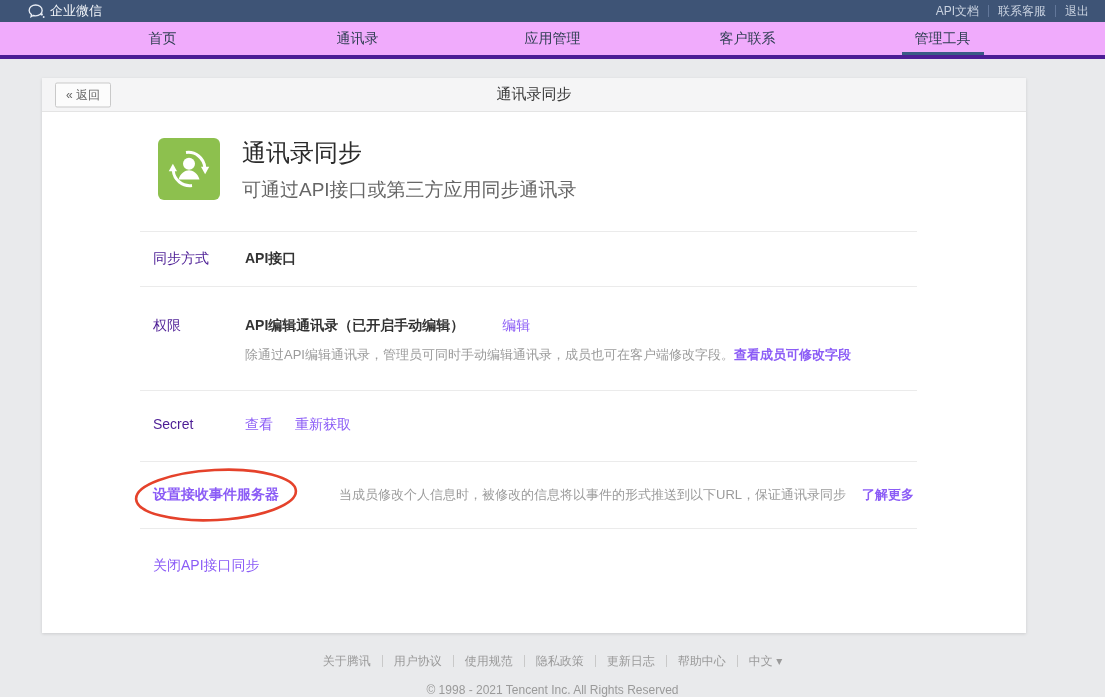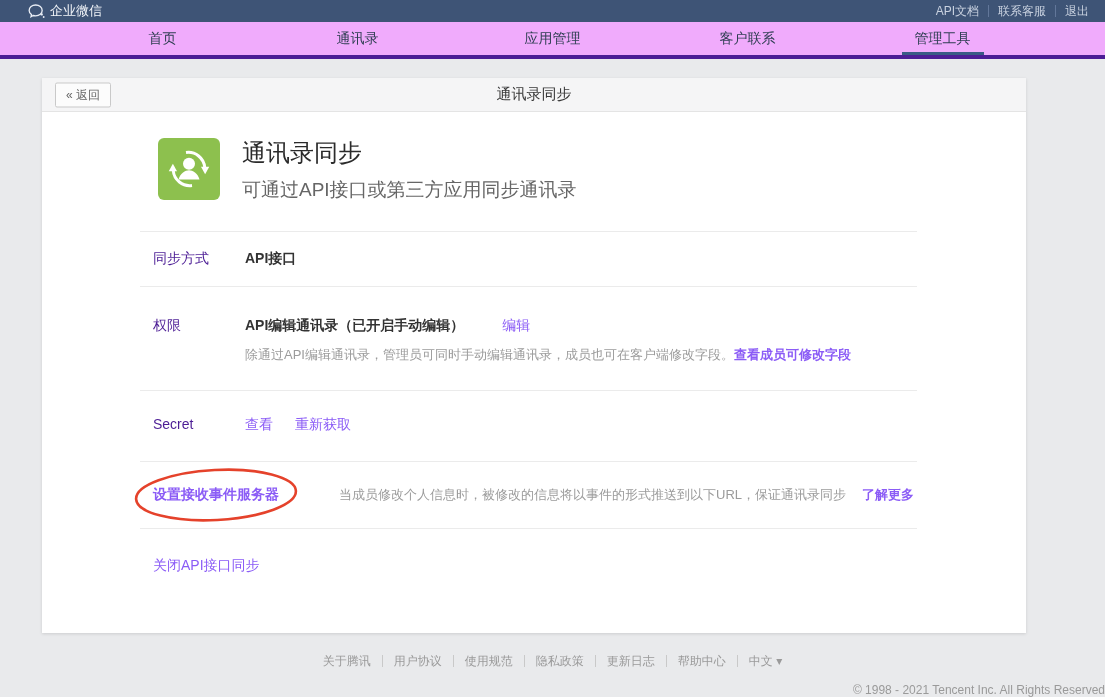--- a/index.html
+++ b/index.html
@@ -72,21 +72,21 @@
   .perm-desc { margin-top:11px; font-size:13px; color:#9b9b9b; }
   .row-secret { padding:25px 0 27px 13px; }
   .secret-refresh { margin-left:18px; }
   .row-event { padding:24px 0 24px 13px; align-items:baseline; }
   .event-link-wrap { position:relative; display:inline-block; }
   .event-link-wrap svg { position:absolute; left:-22px; top:-19px; overflow:visible; pointer-events:none; }
   .event-desc { margin-left:60px; font-size:13px; color:#9b9b9b; }
   .event-more { margin-left:16px; font-size:13px; }
   .row-close { padding:28px 0 58px 13px; }
   
-  .footer { text-align:right; margin-top:22px; font-size:12px; color:#9a9a9a; }
+  .footer { text-align:center; margin-top:22px; font-size:12px; color:#9a9a9a; }
   .footer-links { display:flex; justify-content:center; align-items:center; }
   .footer-links a { color:#9a9a9a; text-decoration:none; padding:0 11px; line-height:12px; border-right:1px solid #c9c9c9; cursor:pointer; }
   .footer-links a.lang { border-right:none; }
   .footer-copy { margin-top:16px; }
 </style>
 </head>
 <body>
 
 <div class="topbar">
   <div class="brand">

